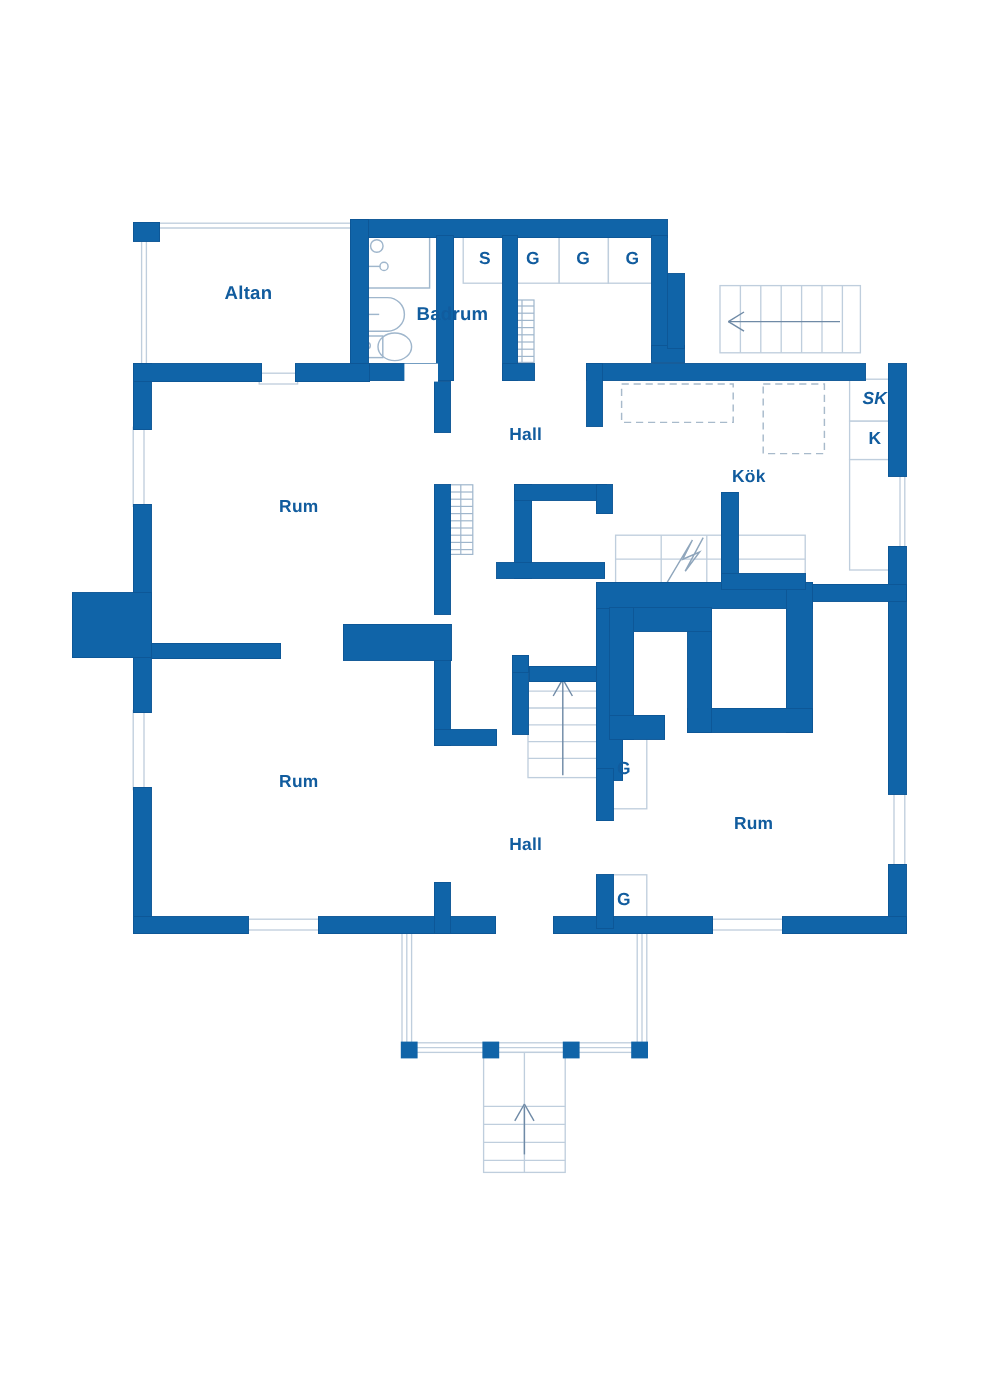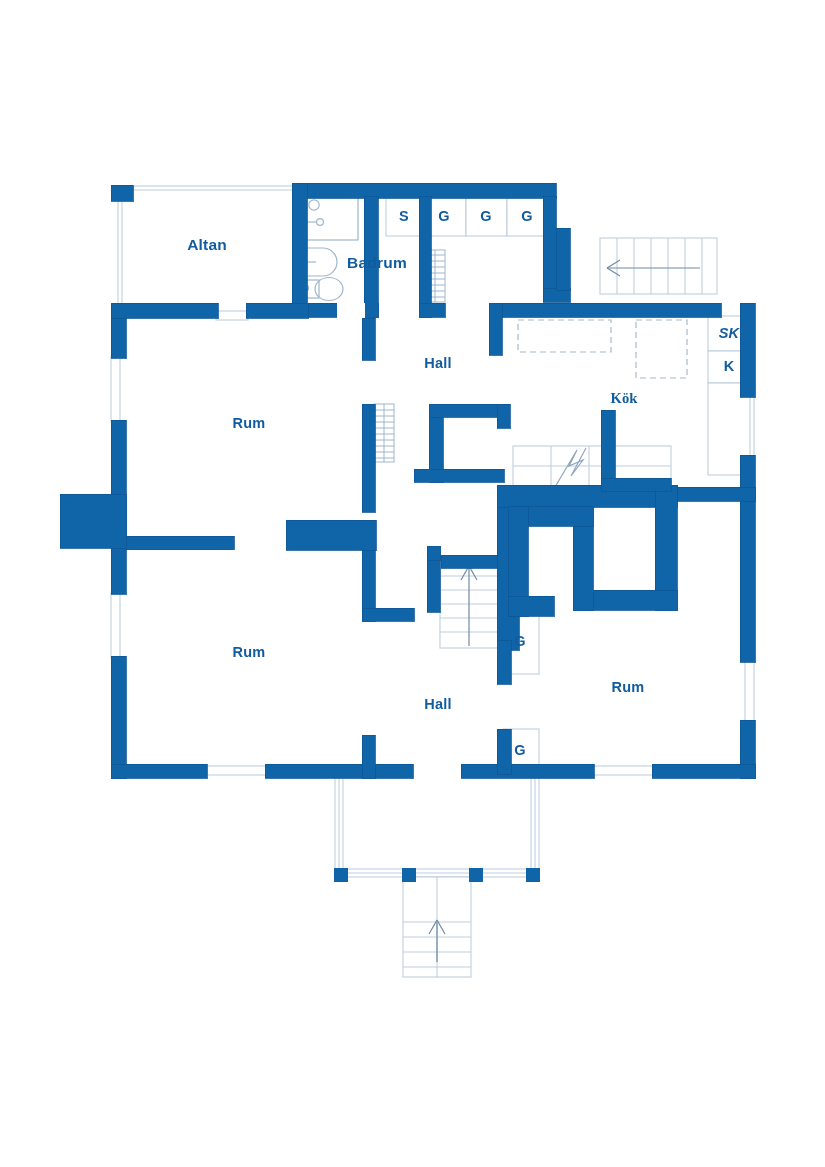--- a/index.html
+++ b/index.html
@@ -286,21 +286,21 @@
     </g>
 
   </svg>
 
   <div class="room-label label-lg" style="left:207px; top:245px;">Altan</div>
 
   <div class="room-label label-lg" style="left:377px; top:263px;">Badrum</div>
 
   <div class="room-label label-md" style="left:438px; top:363px;">Hall</div>
 
-  <div class="room-label label-md" style="left:624px; top:398px;font-family:Liberation Serif, serif;">Kök</div>
+  <div class="room-label label-md" style="left:624px; top:398px;">Kök</div>
 
   <div class="room-label label-md" style="left:249px; top:423px;">Rum</div>
 
   <div class="room-label label-md" style="left:249px; top:652px;">Rum</div>
 
   <div class="room-label label-md" style="left:438px; top:704px;">Hall</div>
 
   <div class="room-label label-md" style="left:628px; top:687px;">Rum</div>
 
   <div class="room-label label-md" style="left:404px; top:216px;">S</div>

